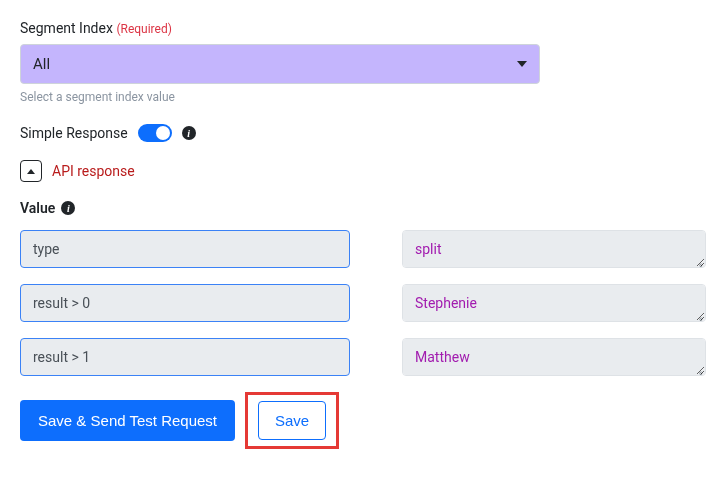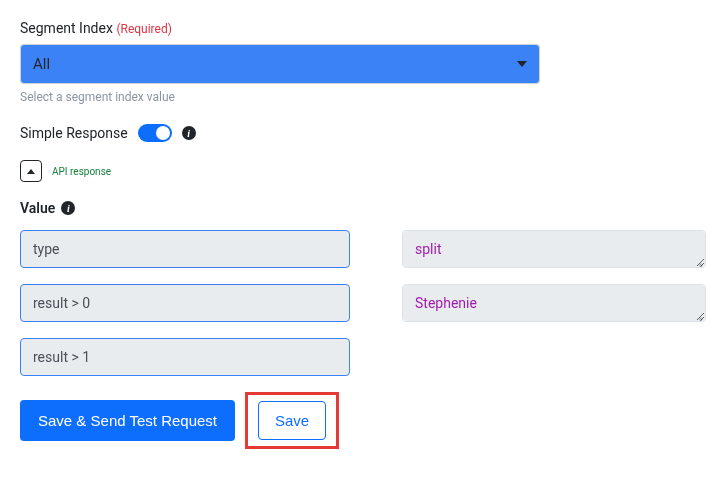--- a/index.html
+++ b/index.html
@@ -32,21 +32,21 @@
       width: 520px;
       margin-bottom: 6px;
     }
     .select-input {
       width: 100%;
       border: 1px solid #ced4da;
       border-radius: 4px;
       padding: 10px 12px;
       font-size: 15px;
       color: #212529;
-      background: #3b82f6;
+      background: #c4b5fd;
       cursor: pointer;
       display: flex;
       align-items: center;
       justify-content: space-between;
     }
     .dropdown-caret {
       width: 0;
       height: 0;
       border-left: 5px solid transparent;
       border-right: 5px solid transparent;
@@ -117,22 +117,22 @@
       cursor: pointer;
     }
     .chevron-up {
       width: 0;
       height: 0;
       border-left: 4px solid transparent;
       border-right: 4px solid transparent;
       border-bottom: 5px solid #212529;
     }
     .section-title {
-      font-size: 10px;
-      color: #15803d;
+      font-size: 14px;
+      color: #b91c1c;
     }
     .kv-header {
       display: flex;
       margin-bottom: 14px;
     }
     .kv-header-key {
       width: 382px;
       font-weight: 600;
       font-size: 14px;
     }
@@ -282,20 +282,24 @@
 <div class="kv-row">
   <div class="kv-key-cell">result &gt; 0</div>
   <div class="kv-value-cell">
     <span>Stephenie</span>
     <span class="resize-handle"></span>
   </div>
 </div>
 
 <div class="kv-row">
   <div class="kv-key-cell">result &gt; 1</div>
+  <div class="kv-value-cell">
+    <span>Matthew</span>
+    <span class="resize-handle"></span>
+  </div>
 </div>
 
 <div class="button-row">
   <button class="btn-primary">Save &amp; Send Test Request</button>
   <div class="highlight-box">
     <button class="btn-outline">Save</button>
   </div>
 </div>
 
 </body></html>

